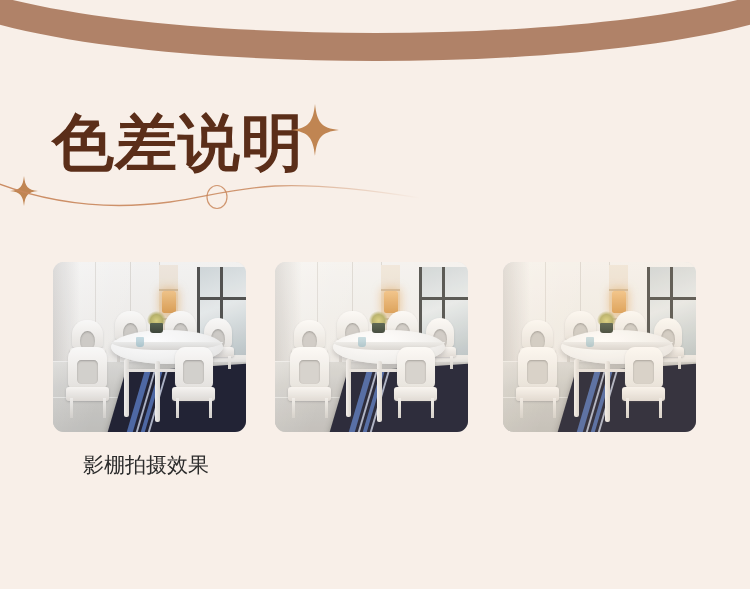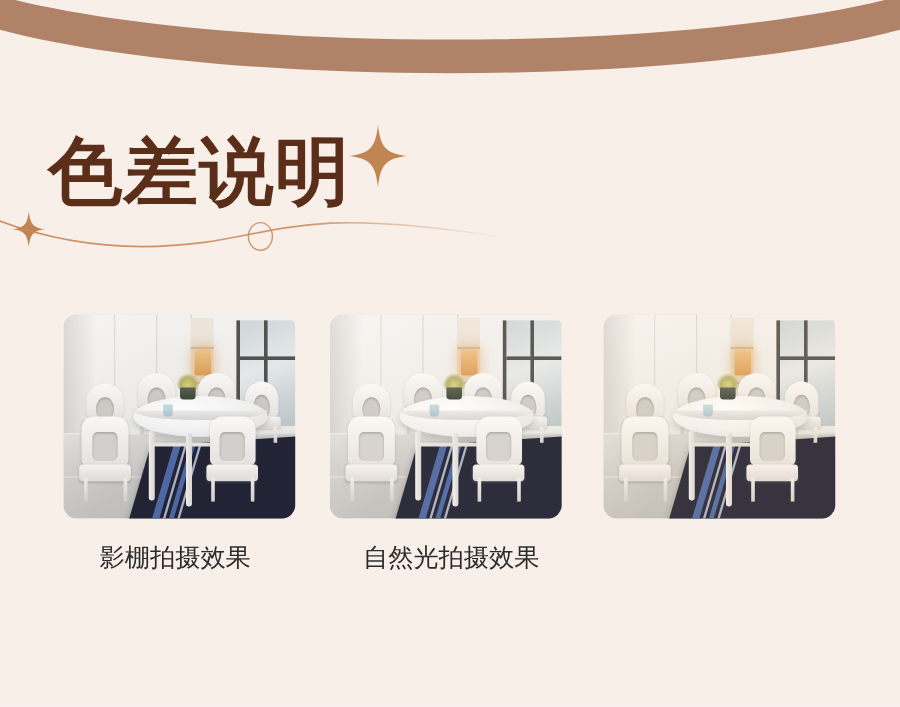--- a/index.html
+++ b/index.html
@@ -8,21 +8,21 @@
     background:#f8efe8;
     font-family:"DejaVu Sans","Liberation Sans",sans-serif;
   }
   #page{position:absolute;inset:0;width:750px;height:589px;overflow:hidden;}
 
   
   .top-band{position:absolute;left:0;top:0;width:750px;height:70px;}
   .top-band svg{display:block;}
 
   
-  .title-wrap{position:absolute;left:40px;top:112px;width:420px;height:86px;}
+  .title-wrap{position:absolute;left:52px;top:112px;width:420px;height:86px;}
   .page-title{
     font-family:"DejaVu Sans","Liberation Sans",sans-serif;
     font-size:62px;line-height:62px;font-weight:bold;
     color:#5b2e19;letter-spacing:1px;white-space:nowrap;
     margin:0;padding:0;
   }
 
   
   .sparkle{position:absolute;}
   .sparkle-lg{left:291px;top:104px;width:48px;height:52px;}
@@ -443,16 +443,15 @@
 
         <div class="grade" style="background:rgba(255,240,220,0.30);"></div>
         <div class="grade2" style="background:rgba(255,226,186,0.14);"></div>
       </div>
     </div>
 
   </div>
 
   <div class="captions">
     <div class="caption k0">影棚拍摄效果</div>
-    <div class="caption k1">自然光拍摄效果</div>
   </div>
 
 </div>
 
 </body></html>

